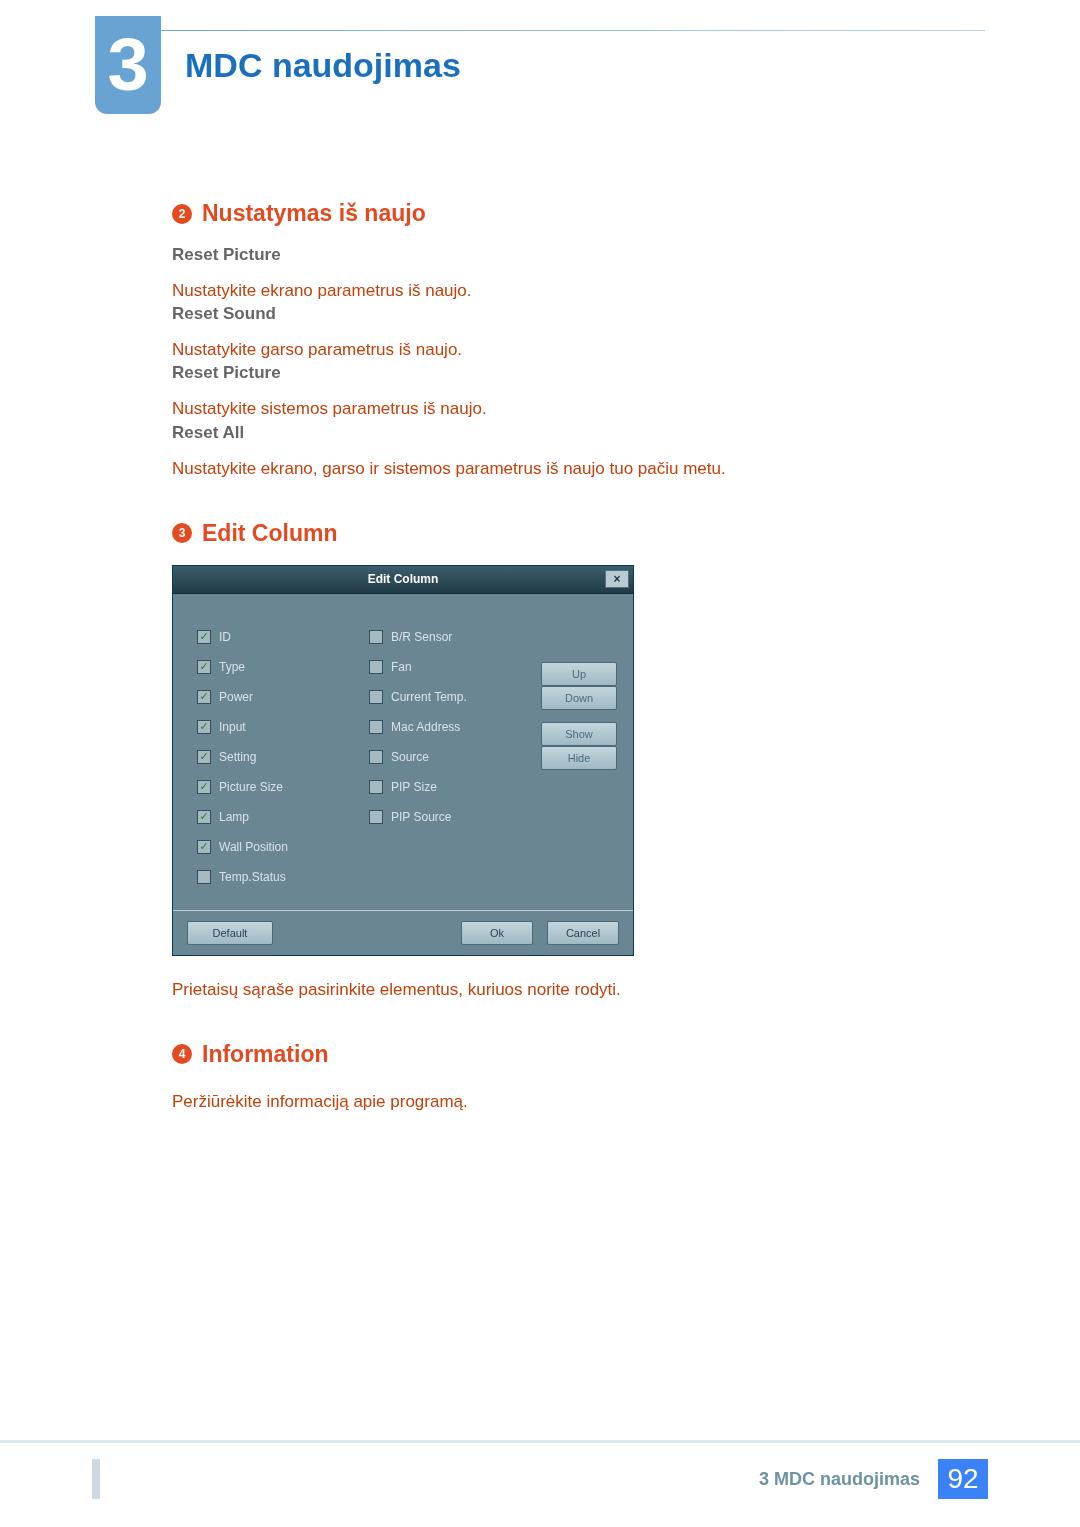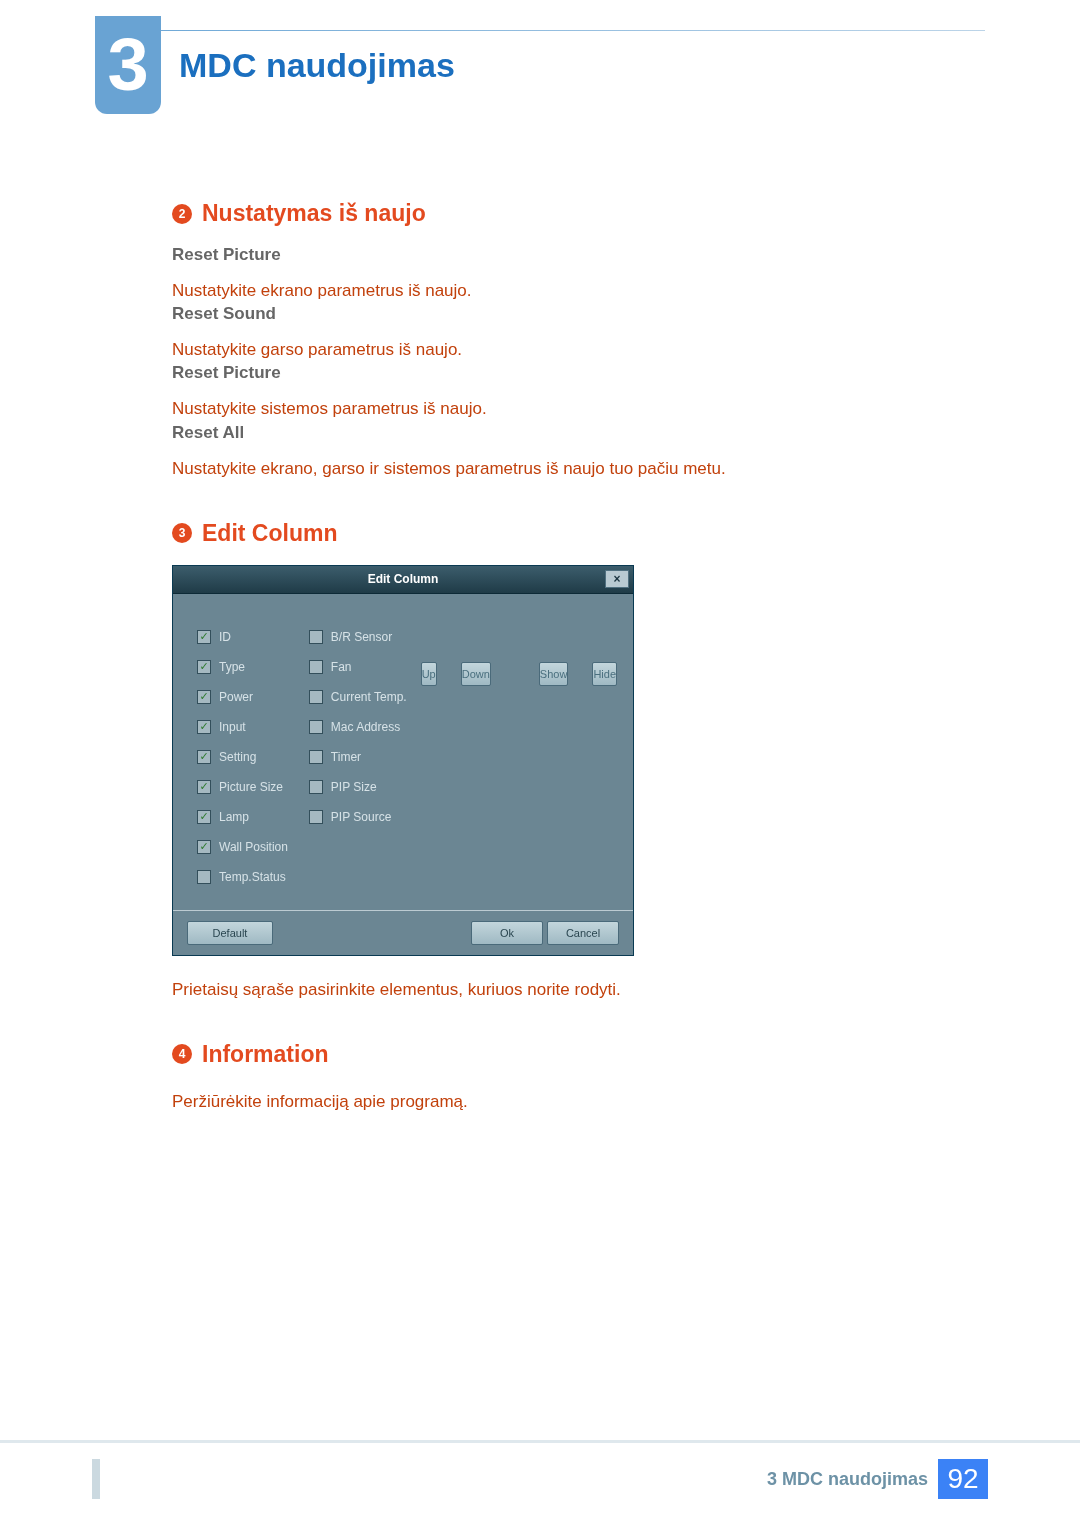--- a/index.html
+++ b/index.html
@@ -31,21 +31,21 @@
     font-size: 74px;
     font-weight: bold;
     display: flex;
     align-items: center;
     justify-content: center;
     line-height: 1;
   }
   .page-title {
     position: absolute;
     top: 46px;
-    left: 179px;
+    left: 185px;
     font-size: 34px;
     font-weight: bold;
     color: #1b6fbf;
   }
   .content {
     position: absolute;
     top: 190px;
     left: 172px;
     right: 122px;
   }
@@ -124,21 +124,21 @@
     font-weight: bold;
     border: 1px solid #507080;
     cursor: pointer;
   }
   .dlg-body {
     padding: 28px 16px 18px 24px;
     display: flex;
     gap: 4px;
   }
   .dlg-col { flex: 1; }
-  .dlg-col.right { flex: 0 0 76px; display:flex; flex-direction:row; gap:24px; padding-top:40px; }
+  .dlg-col.right { flex: 0 0 76px; display:flex; flex-direction:column; gap:0; padding-top:40px; }
   .chk-row {
     display: flex;
     align-items: center;
     gap: 8px;
     height: 30px;
     color: #d6e2e7;
     font-size: 12px;
   }
   .chk {
     width: 14px;
@@ -162,34 +162,34 @@
     display: flex;
     align-items: center;
     justify-content: center;
     border-radius: 2px;
     cursor: pointer;
   }
   .dlg-footer {
     border-top: 1px solid #bccbd2;
     padding: 10px 14px;
     display: flex;
-    gap: 4px;
+    gap: 14px;
   }
   .dlg-footer .spacer { flex: 1; }
   .dlg-footer .dlg-btn { width: 72px; color:#2a4650; }
   .dlg-footer .dlg-btn.default { width: 86px; }
 
   
   .page-footer {
     position: absolute;
     bottom: 28px;
     right: 92px;
     display: flex;
     align-items: center;
-    gap: 10px;
+    gap: 18px;
   }
   .footer-text {
     color: #6d92a6;
     font-weight: bold;
     font-size: 18px;
   }
   .page-num {
     background: #3b82f6;
     color: #fff;
     font-size: 28px;
@@ -306,21 +306,21 @@
           <div class="chk-row">
               <div class="chk unchecked">✓</div>
               <span>Current Temp.</span>
             </div>
           <div class="chk-row">
               <div class="chk unchecked">✓</div>
               <span>Mac Address</span>
             </div>
           <div class="chk-row">
               <div class="chk unchecked">✓</div>
-              <span>Timer</span>
+              <span>Source</span>
             </div>
           <div class="chk-row">
               <div class="chk unchecked">✓</div>
               <span>PIP Size</span>
             </div>
           <div class="chk-row">
               <div class="chk unchecked">✓</div>
               <span>PIP Source</span>
             </div>
         </div>

